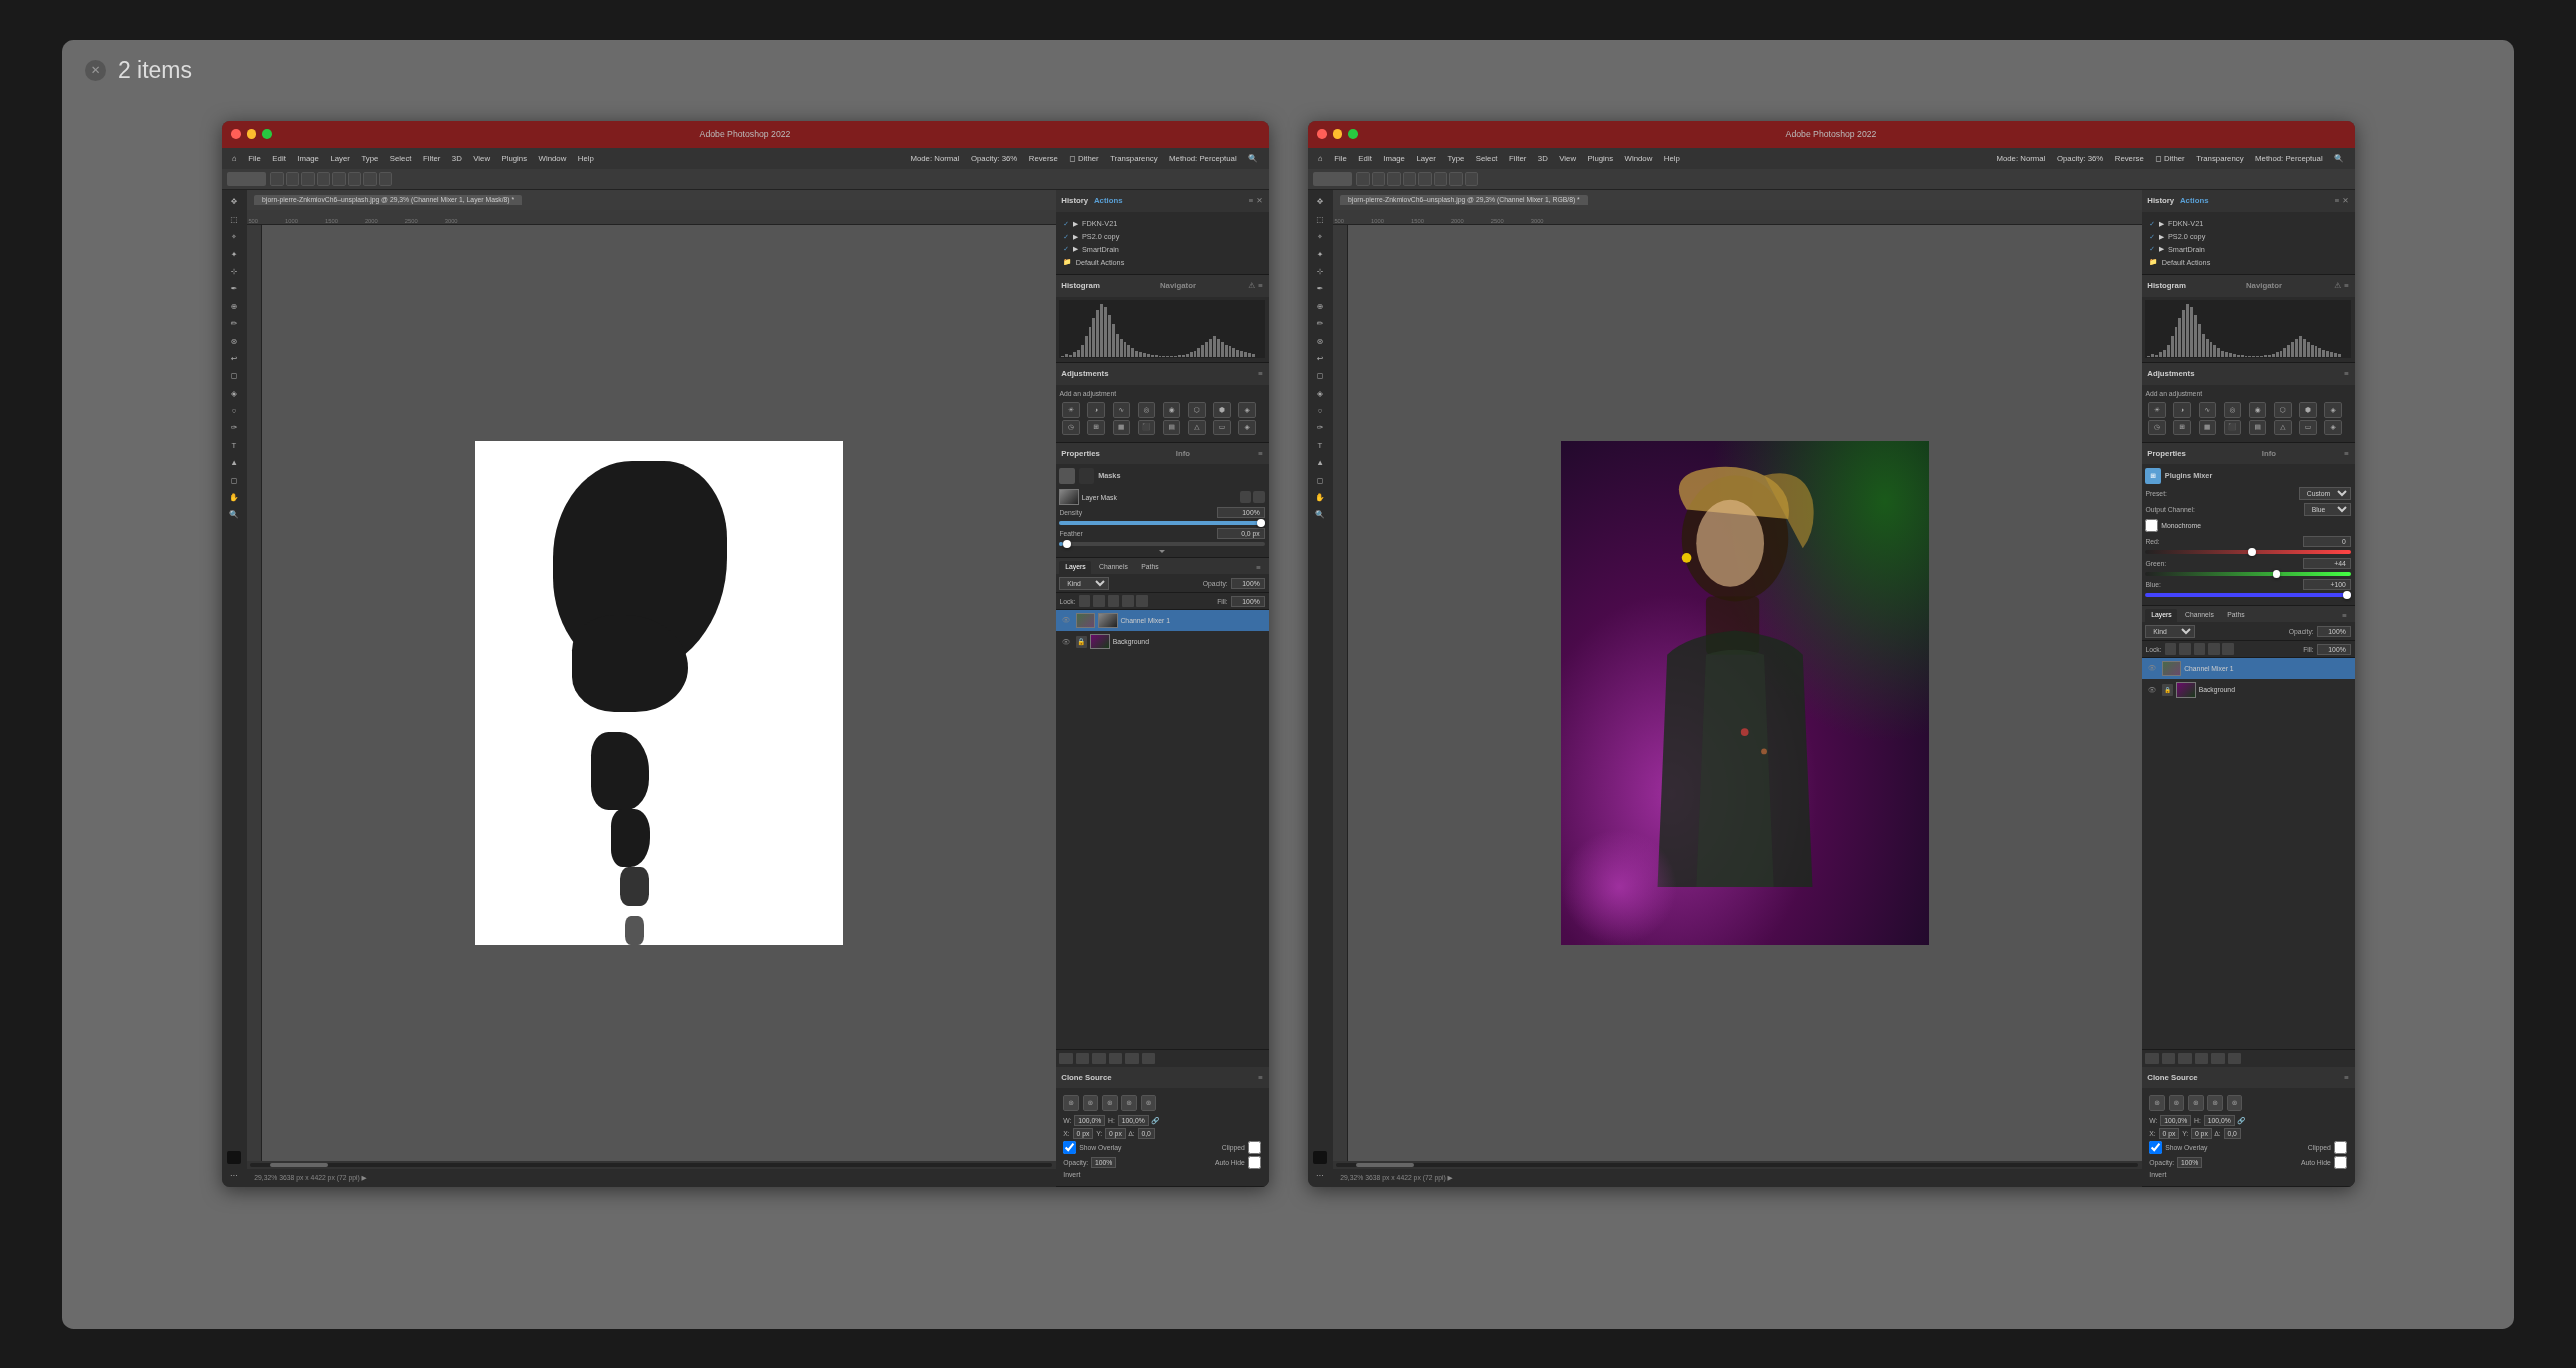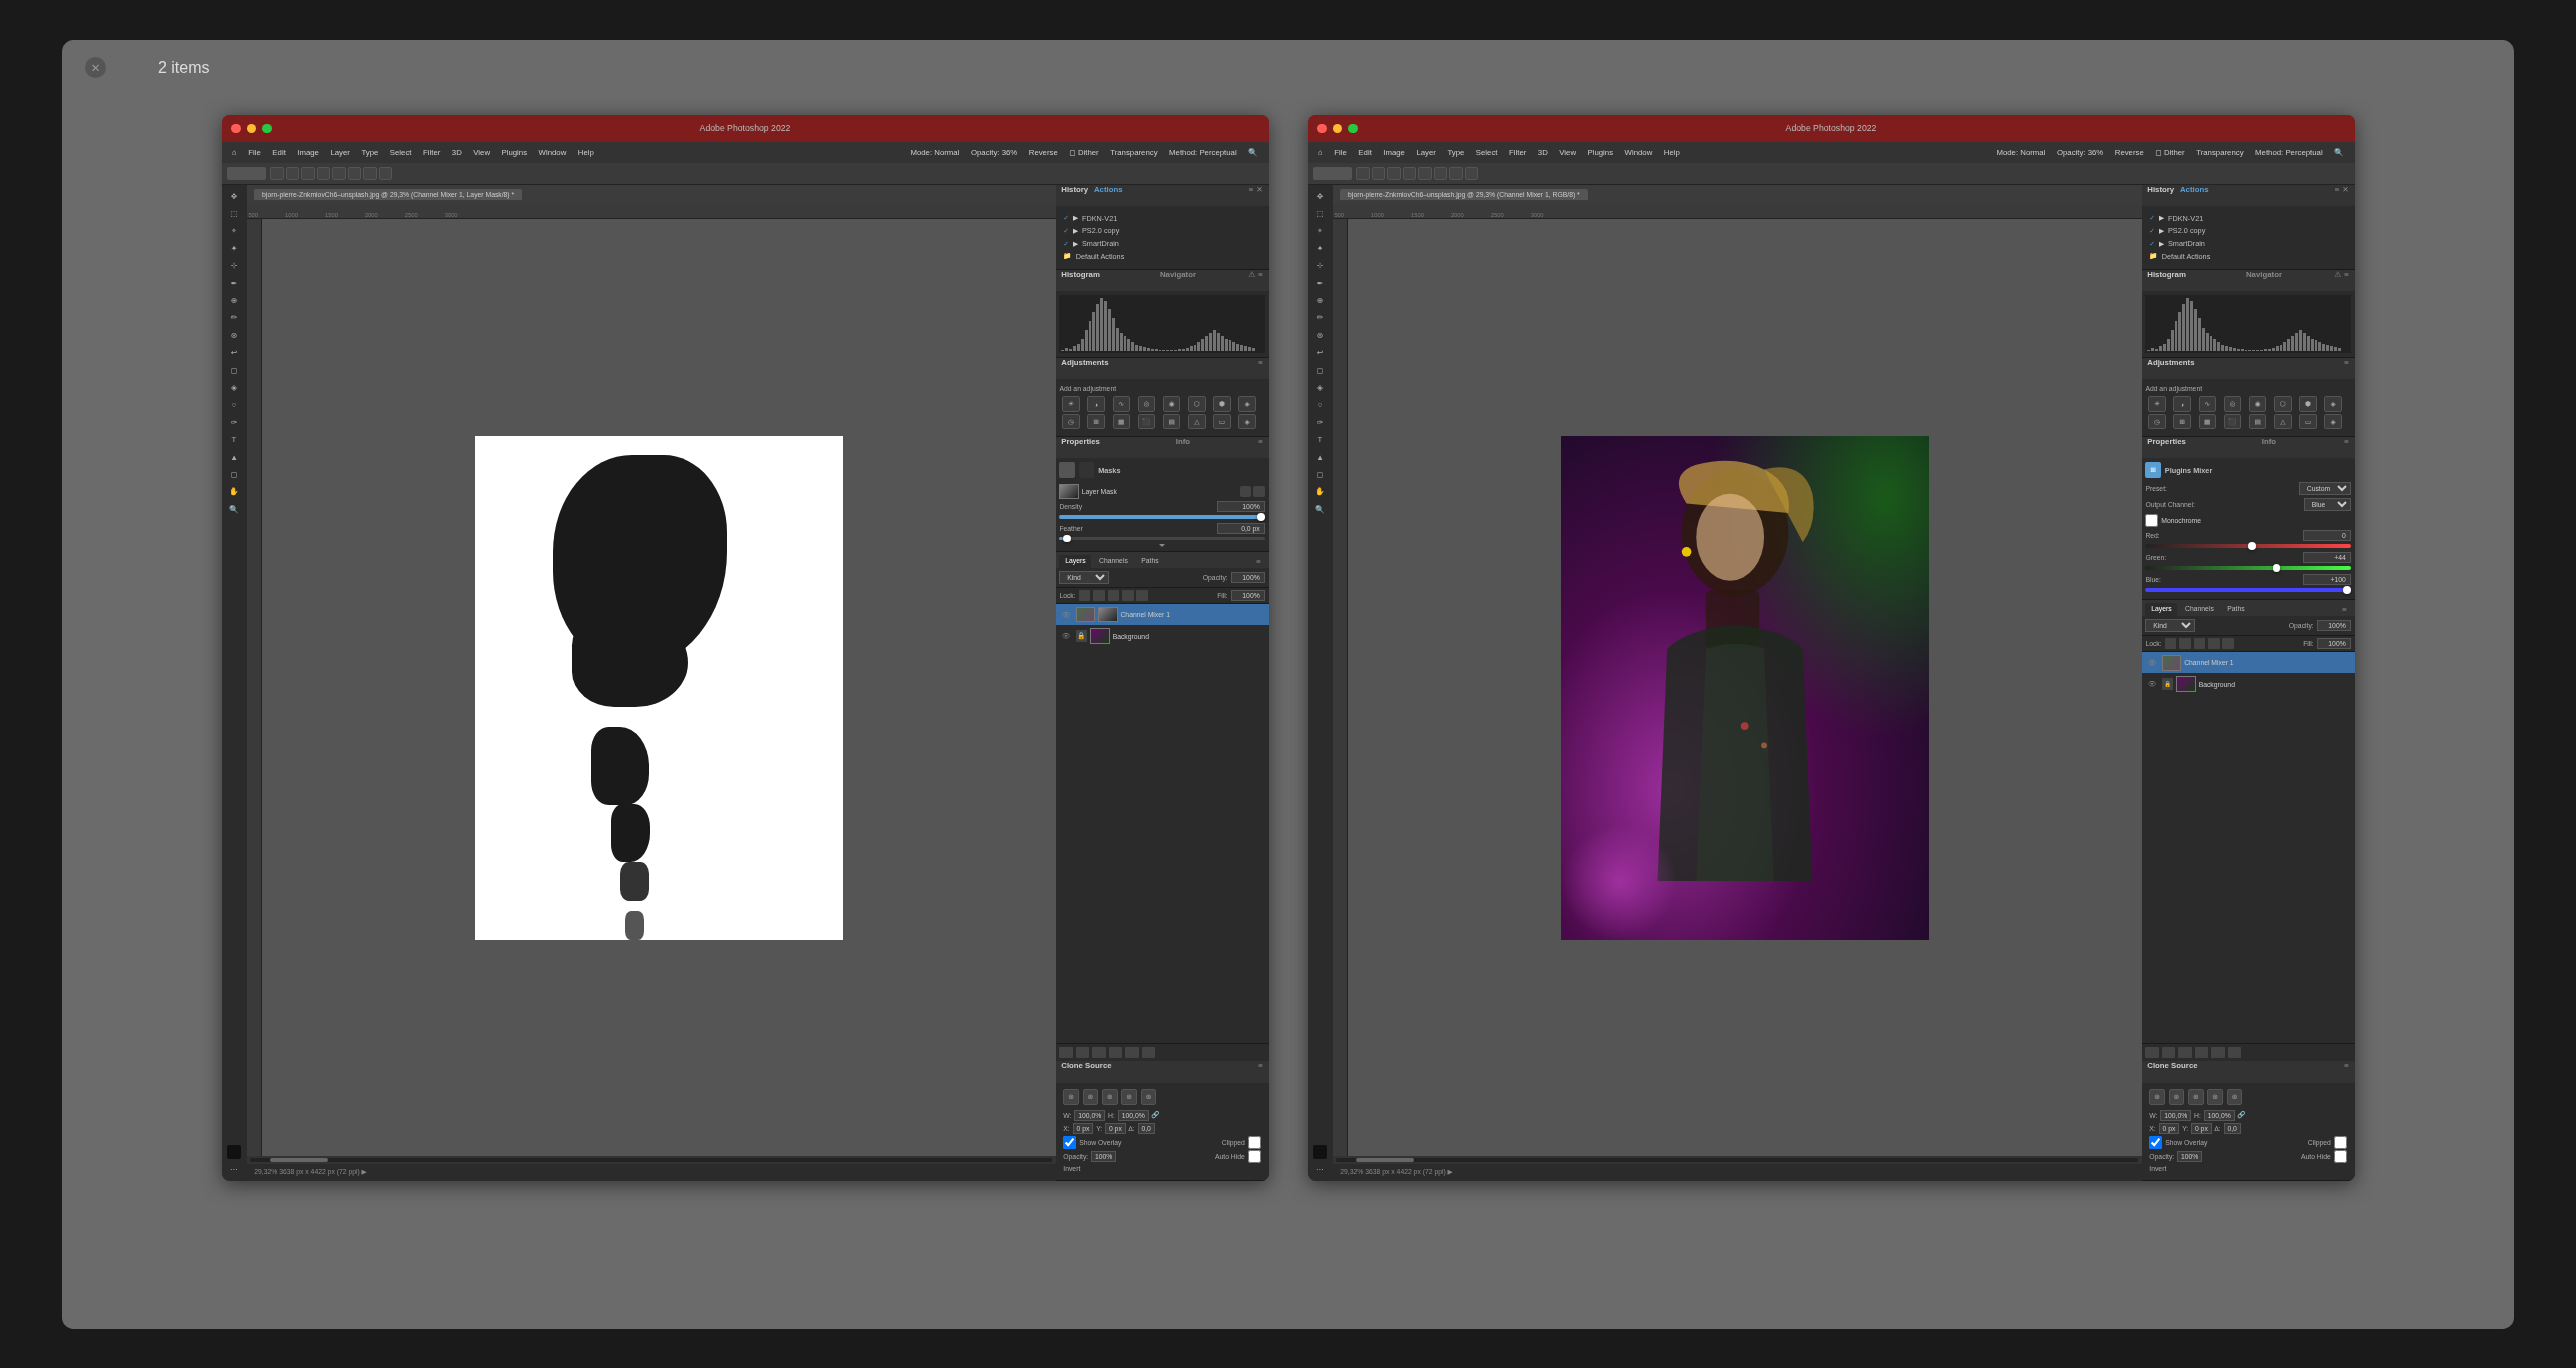--- a/index.html
+++ b/index.html
@@ -33,23 +33,22 @@
       border: none;
       cursor: pointer;
       display: flex;
       align-items: center;
       justify-content: center;
       color: #999;
       font-size: 11.6px;
     }
     .title-text {
       color: #ddd;
-      font-size: 16px;
+      font-size: 23px;
       font-weight: 500;
-      margin-left: 40px;
     }
     .content-area {
       display: flex;
       gap: 39px;
       padding: 19.4px 78px;
       justify-content: center;
     }
     .ps-window {
       width: 1047px;
       height: 1066px;
@@ -255,20 +254,21 @@
       flex-shrink: 0;
     }
     .panel {
       border-bottom: 1px solid #1a1a1a;
       flex-shrink: 0;
     }
     .panel-header {
       height: 21.3px;
       background: #333;
       display: flex;
+      align-items: center;
       justify-content: space-between;
       padding: 0 5.8px;
     }
     .panel-title {
       color: #ccc;
       font-size: 7.8px;
       font-weight: 600;
     }
     .panel-controls {
       display: flex;

